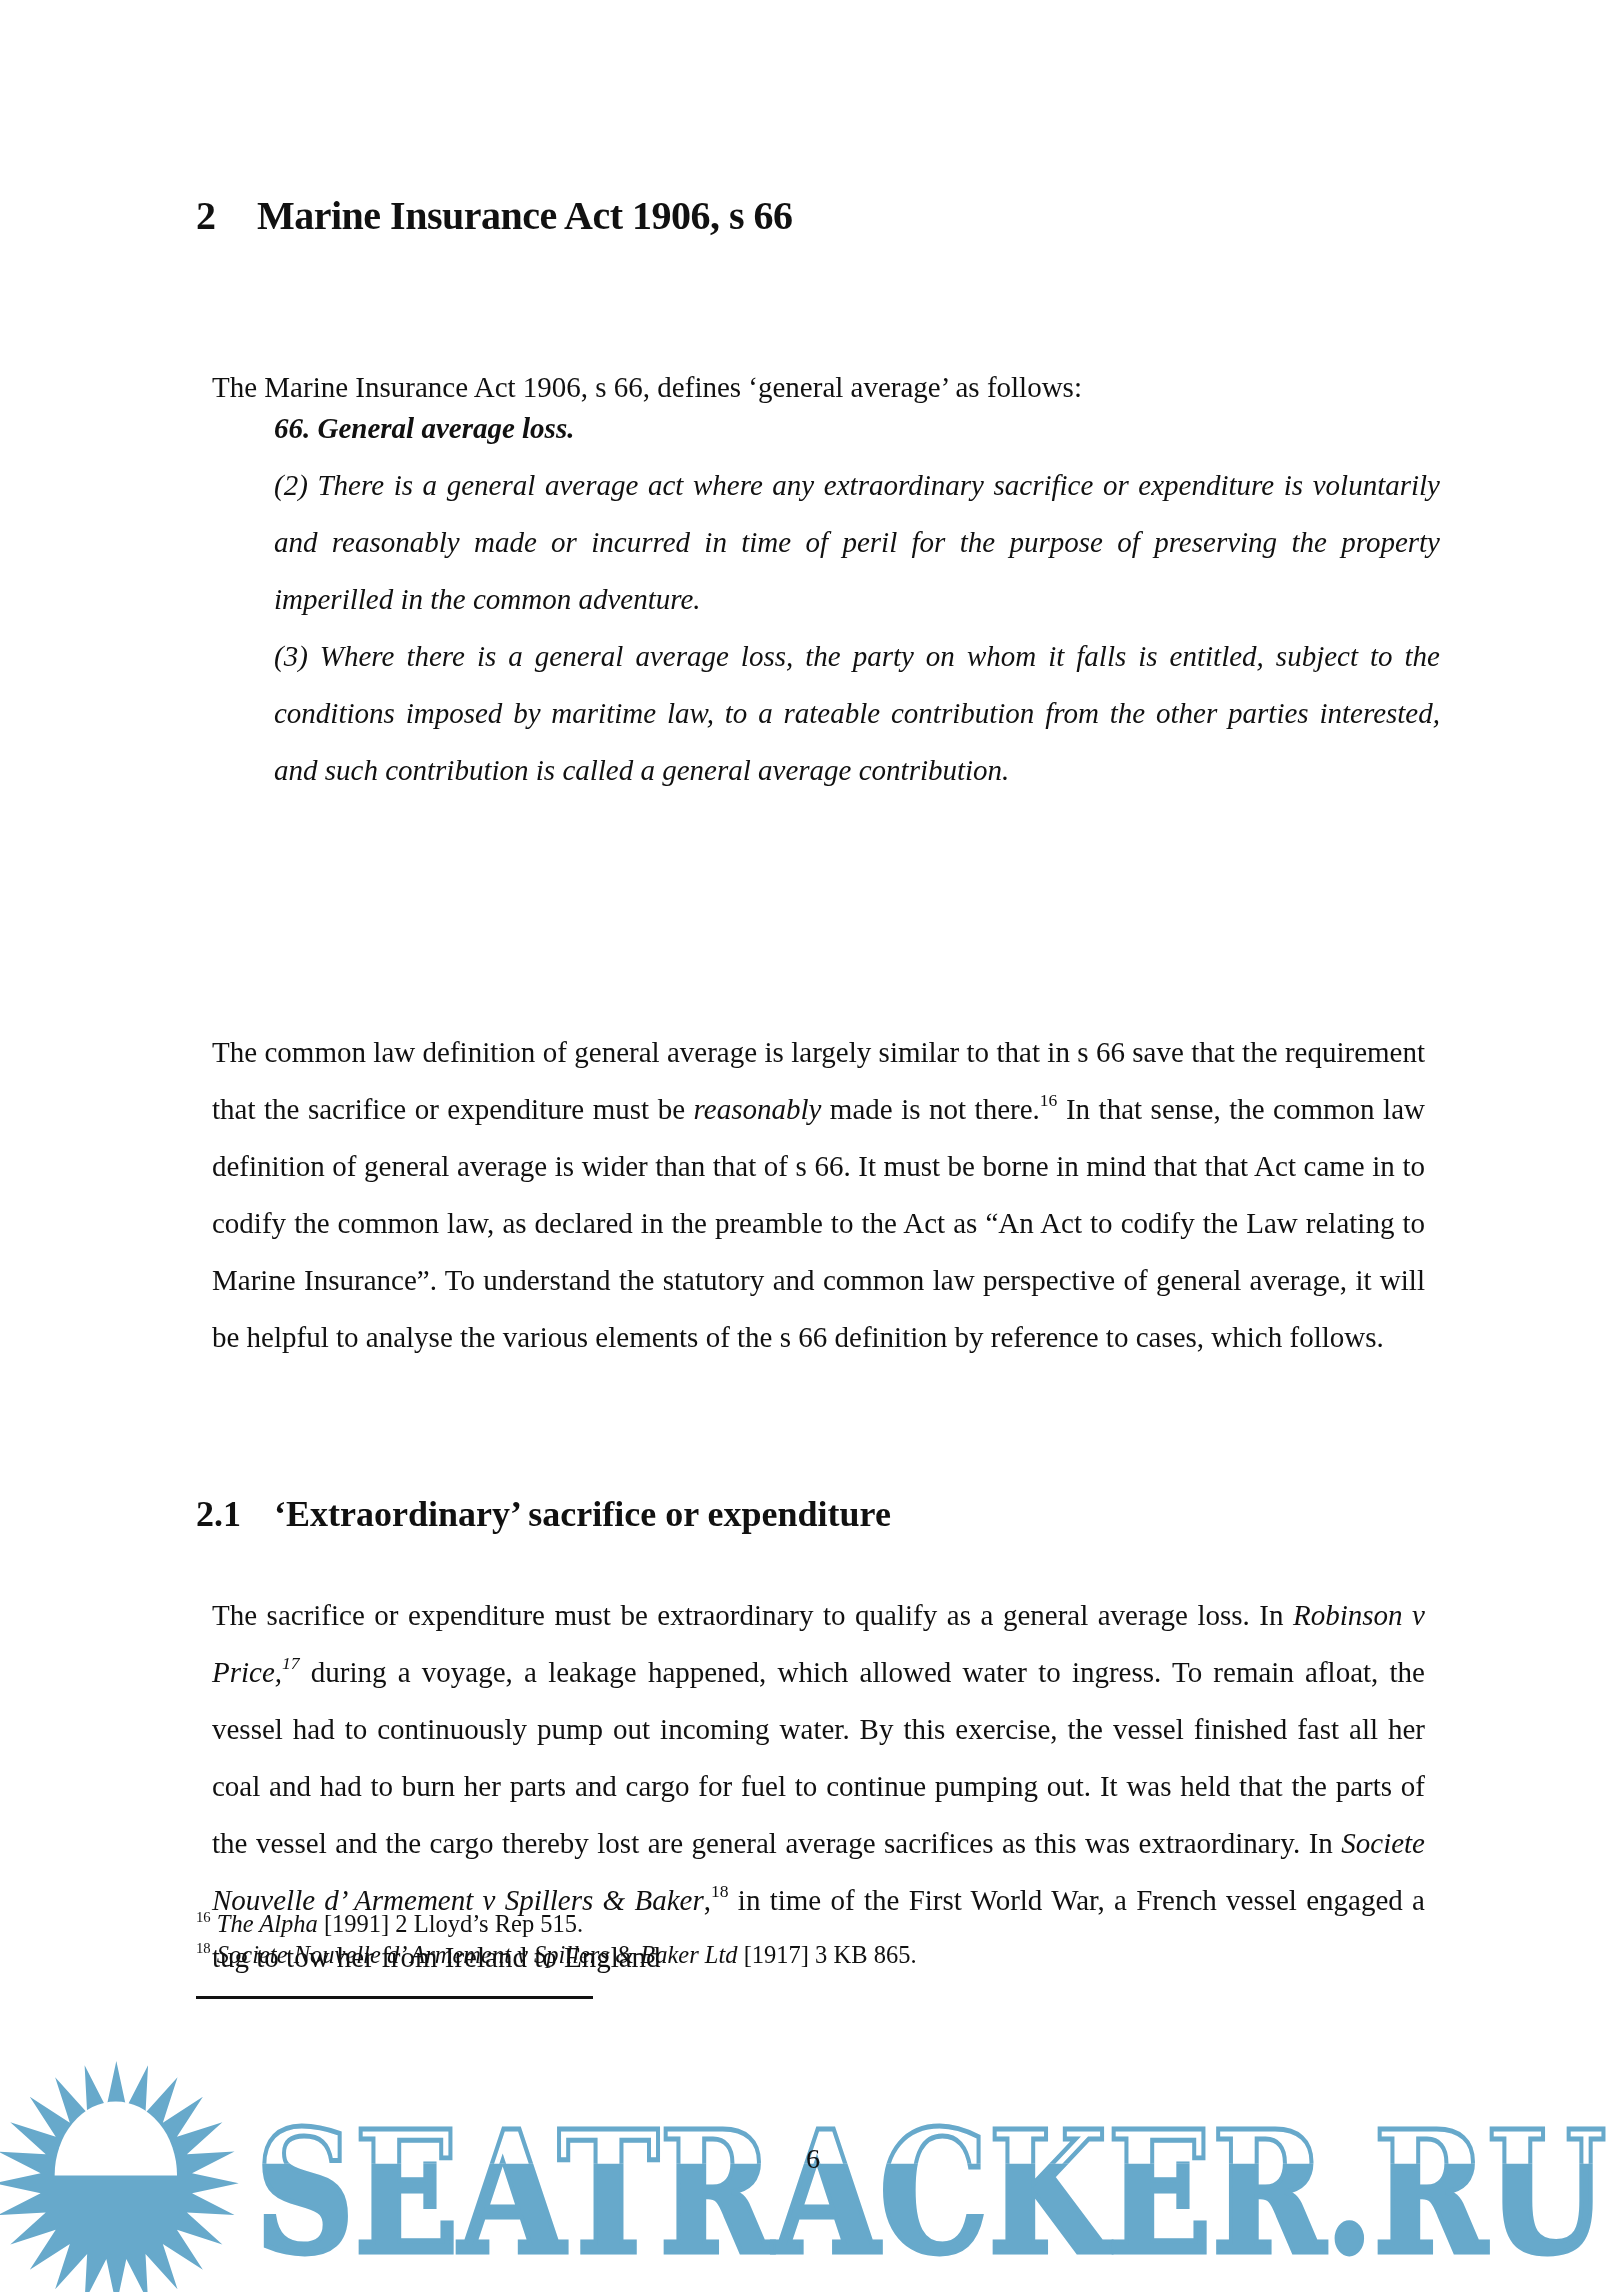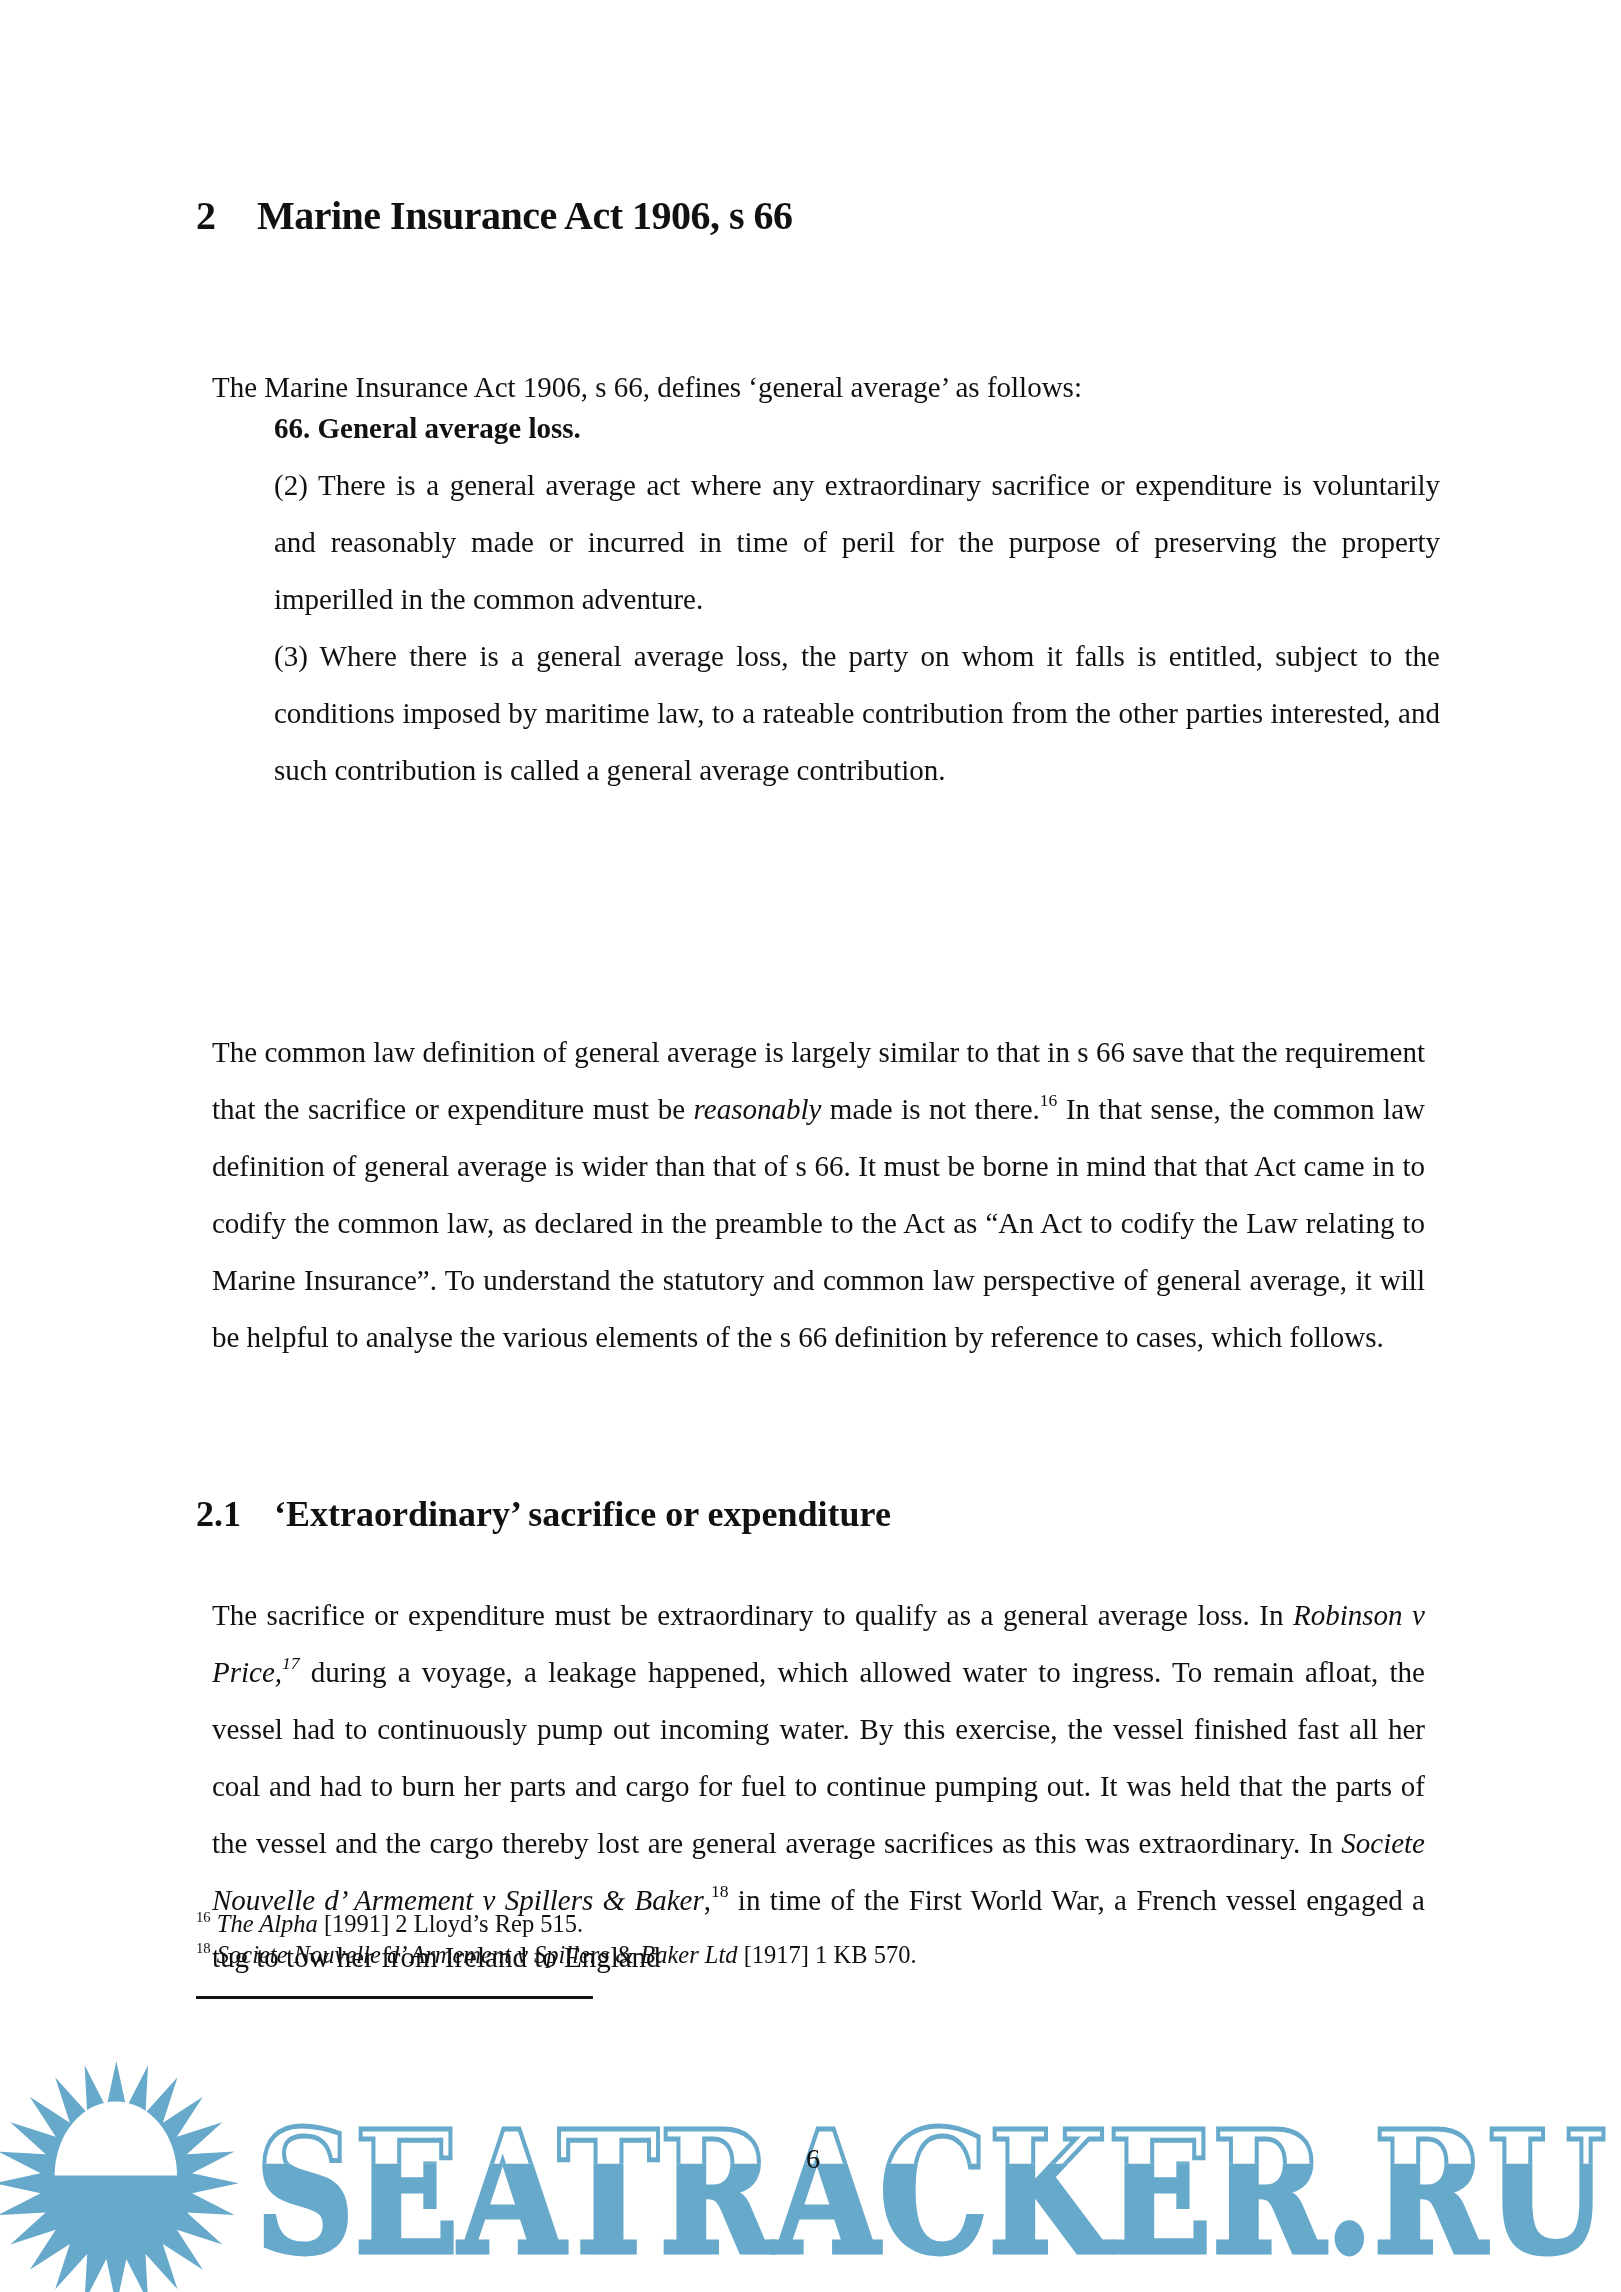--- a/index.html
+++ b/index.html
@@ -7,21 +7,21 @@
        font-family:"Liberation Serif","DejaVu Serif",serif;color:#111;}
   .abs{position:absolute;}
   #heading{left:196px;top:192px;font-size:40px;font-weight:bold;letter-spacing:-0.5px;white-space:nowrap;}
   #heading .num{display:inline-block;width:61px;}
   .para{left:196px;width:1245px;font-size:29px;line-height:57px;text-align:justify;}
   .quote{left:274px;width:1166px;font-size:29px;line-height:57px;text-align:justify;}
   .quote p{margin:0;}
   .para p{margin:16px;}
   sup{font-size:17.6px;line-height:0;vertical-align:super;position:relative;top:-2px;}
   #intro{top:343px;}
-  #quote{top:400px;}
+  #quote{top:400px;font-style:italic;}
   #para1{top:1008px;}
   #sub{left:196px;top:1493px;font-size:36px;font-weight:bold;white-space:nowrap;}
   #sub .num{display:inline-block;width:78px;}
   #para2{top:1571px;}
   #fnrule{left:196px;top:1996px;width:397px;height:2.9px;background:#111;}
   #footnotes{left:196px;top:1908px;font-size:24.5px;line-height:31px;}
   #footnotes div{white-space:nowrap;}
   #footnotes sup{font-size:14.7px;top:-1px;}
   #pagenum{left:806px;top:2143px;font-size:28px;color:#111;z-index:3;}
   #wm{left:0;top:2058px;width:1621px;height:234px;z-index:2;}
@@ -53,21 +53,21 @@
 </div>
 
 <div id="para2" class="abs para">
   <p><span>The sacrifice or expenditure must be extraordinary to qualify as a general average loss. In </span><i>Robinson v Price,</i><sup style="font-style:italic">17</sup><span> during a voyage, a leakage happened, which allowed water to ingress. To remain afloat, the vessel had to continuously pump out incoming water. By this exercise, the vessel finished fast all her coal and had to burn her parts and cargo for fuel to continue pumping out. It was held that the parts of the vessel and the cargo thereby lost are general average sacrifices as this was extraordinary. In </span><i>Societe Nouvelle d’ Armement v Spillers &amp; Baker</i><span>,</span><sup>18</sup><span> in time of the First World War, a French vessel engaged a tug to tow her from Ireland to England</span></p>
 </div>
 
 <div id="fnrule" class="abs"></div>
 
 <div id="footnotes" class="abs">
   <div><sup>16</sup> <i>The Alpha</i><span> [1991] 2 Lloyd’s Rep 515.</span></div>
-  <div><sup>18</sup> <i>Societe Nouvelle d’ Armement v Spillers &amp; Baker Ltd</i><span> [1917] 1 KB 570.</span></div>
+  <div><sup>18</sup> <i>Societe Nouvelle d’ Armement v Spillers &amp; Baker Ltd</i><span> [1917] 3 KB 865.</span></div>
 </div>
 
 <div id="pagenum" class="abs">6</div>
 
 <svg id="wm" class="abs" viewBox="0 0 1654 239">
   <defs>
     <clipPath id="bottomHalf">
         <rect x="0" y="108" width="1654" height="131"></rect>
       </clipPath>
     <clipPath id="topHalf">

